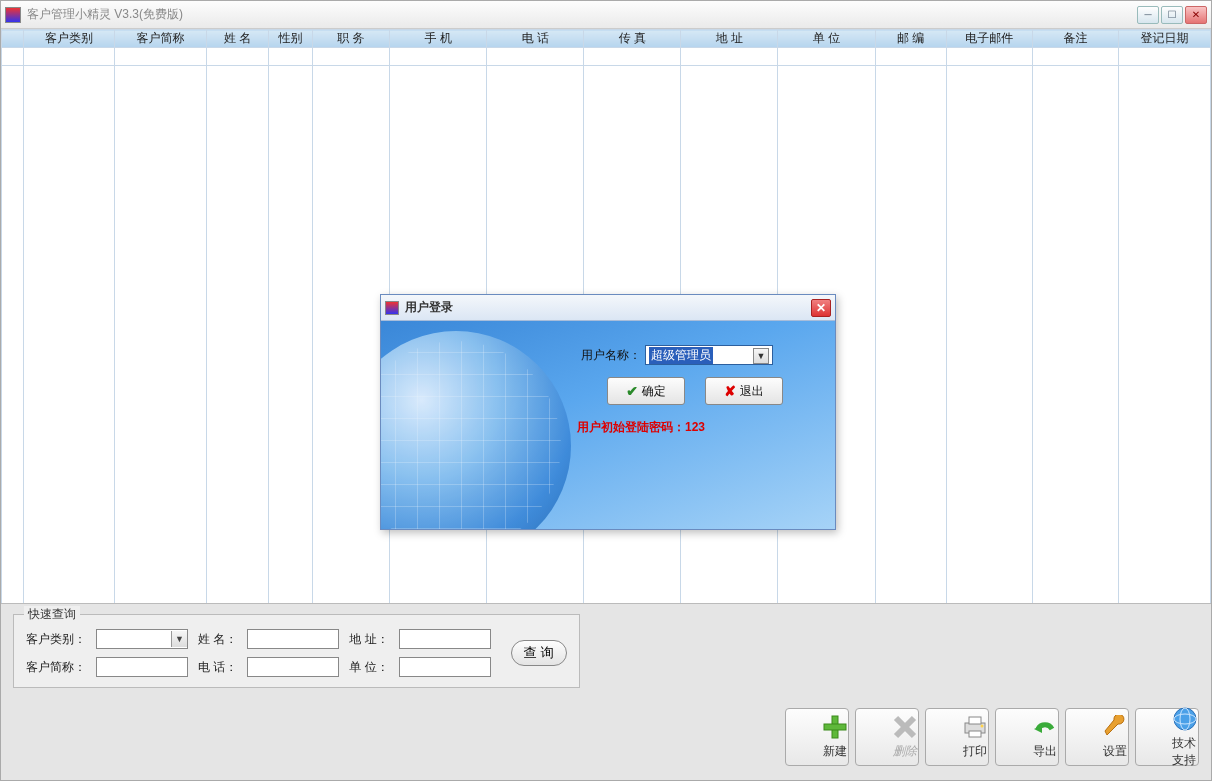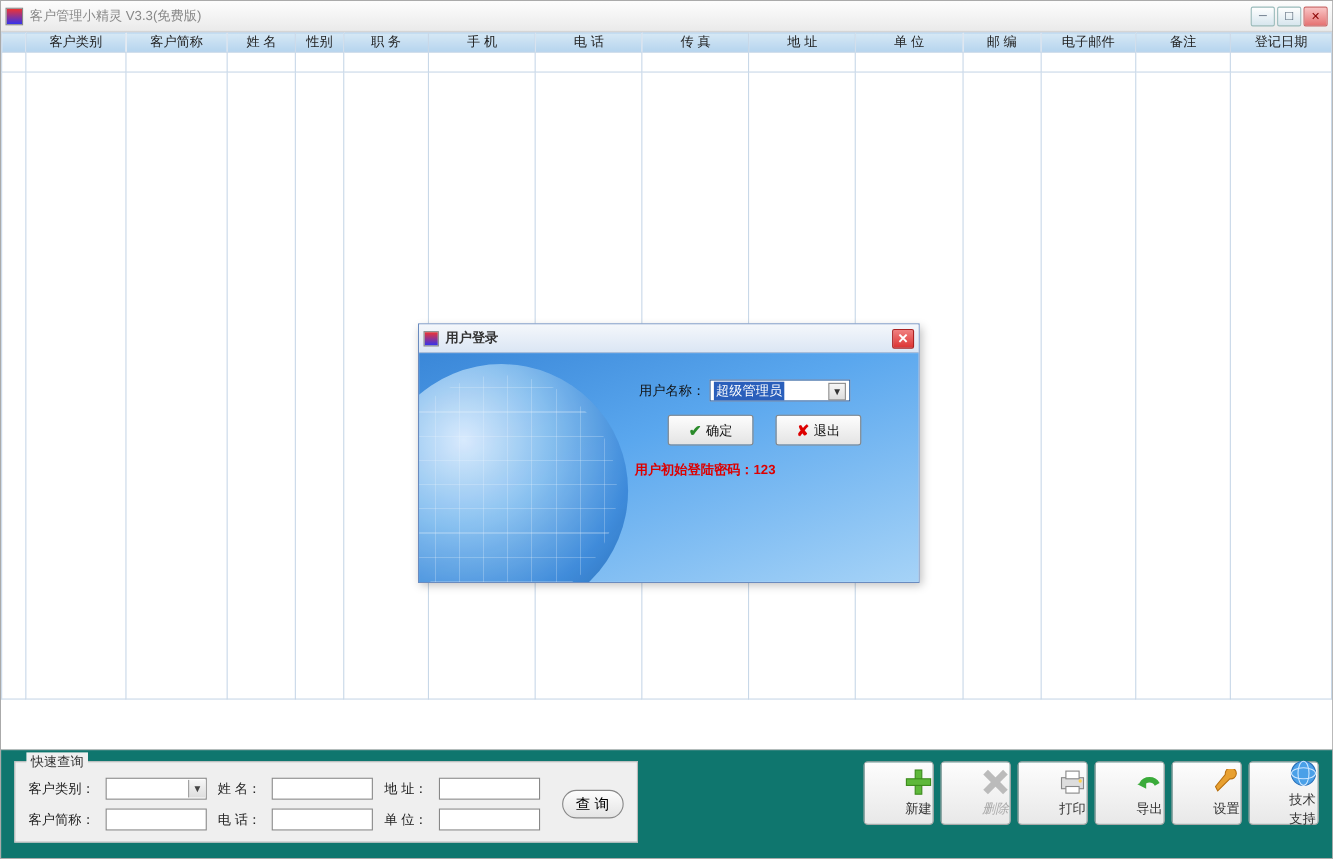--- a/index.html
+++ b/index.html
@@ -76,25 +76,26 @@
 }
 table.grid th.rownum, table.grid td.rownum {
   width: 20px;
   background: linear-gradient(#d6e8f5, #b5d4ee);
 }
 table.grid .body-row td { height: 570px; background: #fff; border-top: none; vertical-align: top;}
 table.grid .spacer-row td { height: 18px; background: #fff;}
 
 .bottom-panel {
   border-top: 1px solid #bbb;
-  background: #0f766e;
+  background: #e5e5e5;
   padding: 10px 12px 14px 12px;
   display: flex;
   align-items: flex-start;
   gap: 20px;
+  flex-direction: column;
 }
 .quick-search {
   border: 1px solid #bbb;
   padding: 14px 12px 10px 12px;
   position: relative;
   display: grid;
   grid-template-columns: auto auto auto auto auto auto auto;
   gap: 8px 10px;
   align-items: center;
   background: #efefef;

